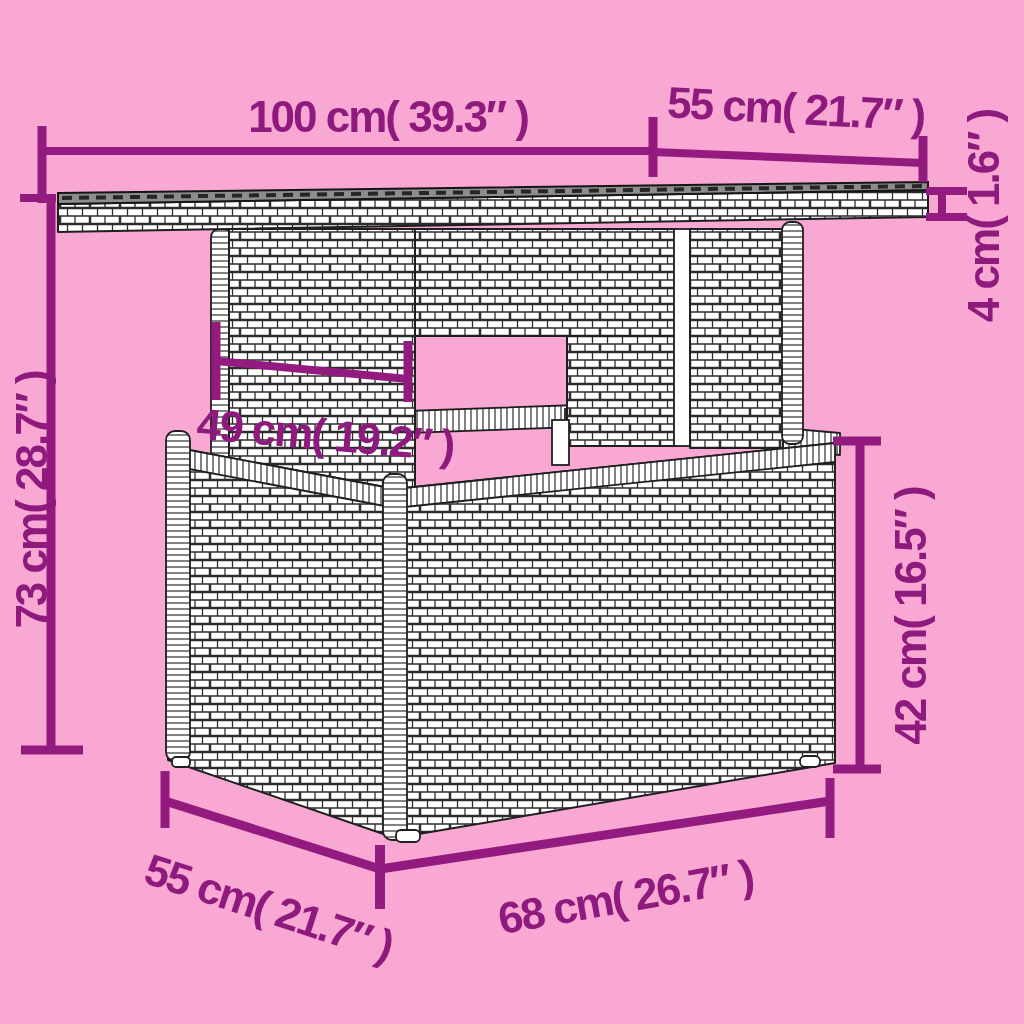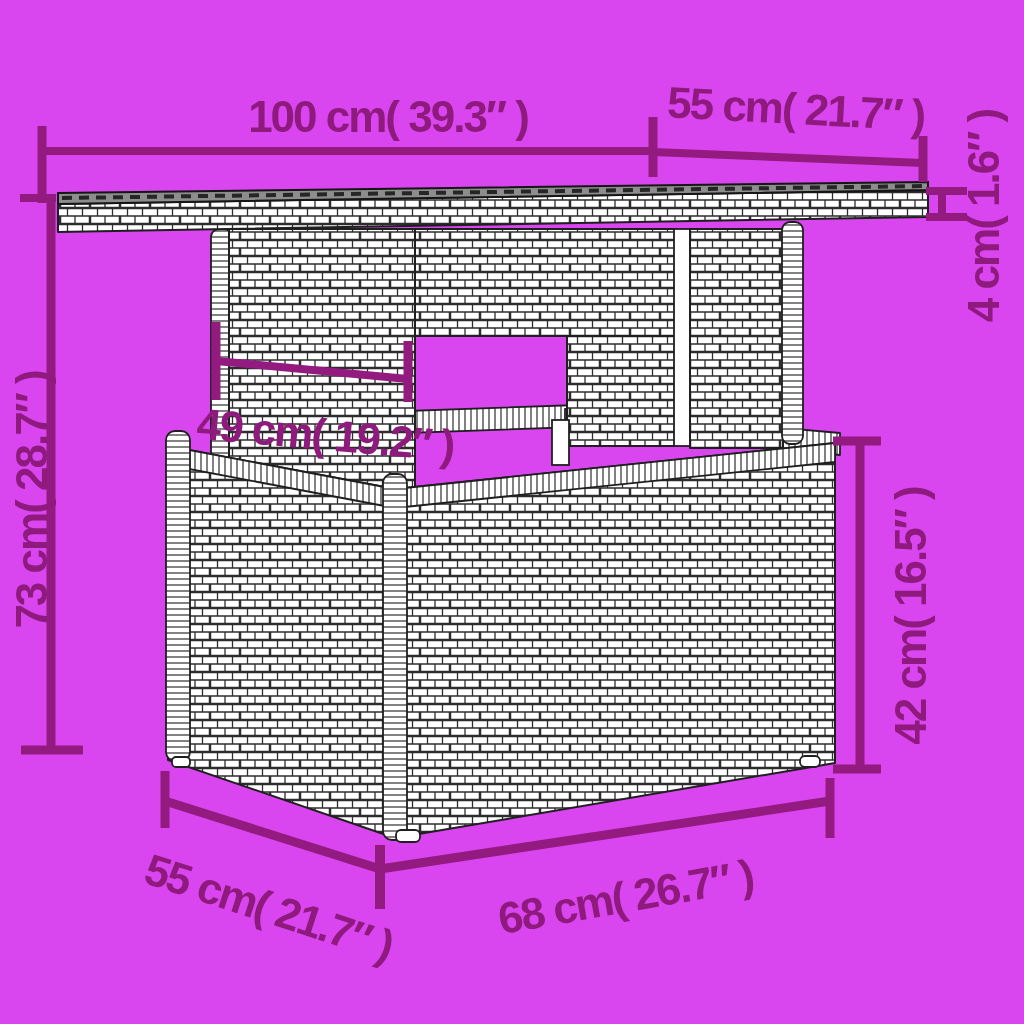--- a/index.html
+++ b/index.html
@@ -1,16 +1,16 @@
 <!DOCTYPE html>
 <html><head>
 <meta charset="utf-8">
 <style>
   html,body{margin:0;padding:0;background:#ffffff;}
-  .page{position:relative;width:1024px;height:1024px;background:#d946ef;overflow:hidden;}
+  .page{position:relative;width:1024px;height:1024px;background:#f9a8d4;overflow:hidden;}
   svg{display:block;}
   
   .wick{fill:url(#wicker);stroke:#1f1f1f;stroke-width:2;stroke-linejoin:round;}
   .ribv{fill:url(#ribsV);stroke:#1f1f1f;stroke-width:1.8;stroke-linejoin:round;}
   .ribh{fill:url(#ribsH);stroke:#1f1f1f;stroke-width:1.8;stroke-linejoin:round;}
   .whitepart{fill:#ffffff;stroke:#1f1f1f;stroke-width:1.8;}
   .glass{fill:#8d8d8d;stroke:#151515;stroke-width:2;}
   .glassdash{stroke:#262626;stroke-width:4;stroke-dasharray:10 7;fill:none;}
   
   .dim{stroke:#931b80;fill:none;}

